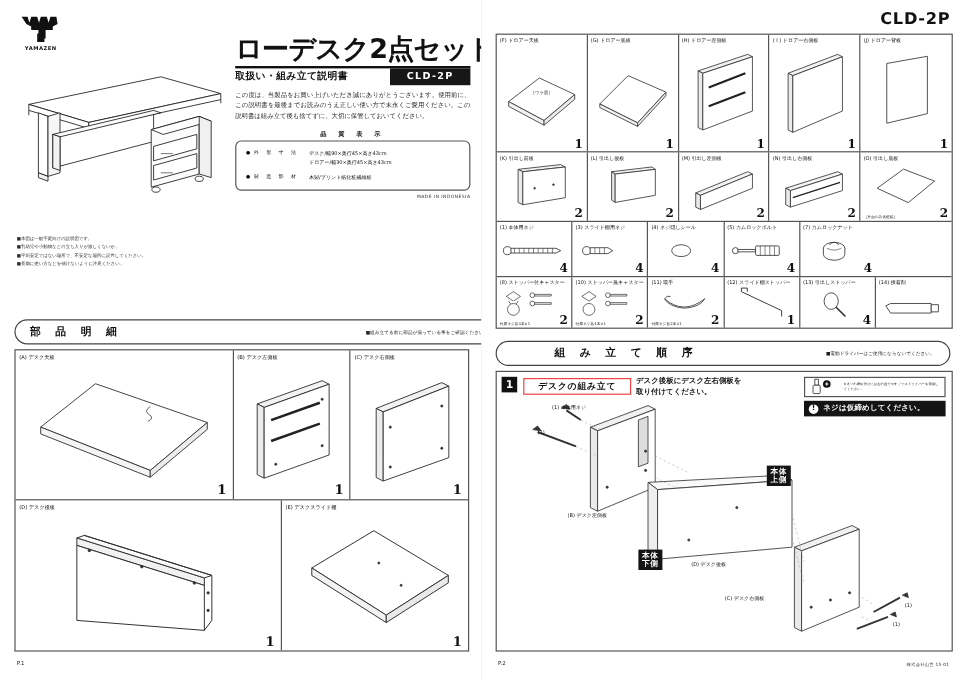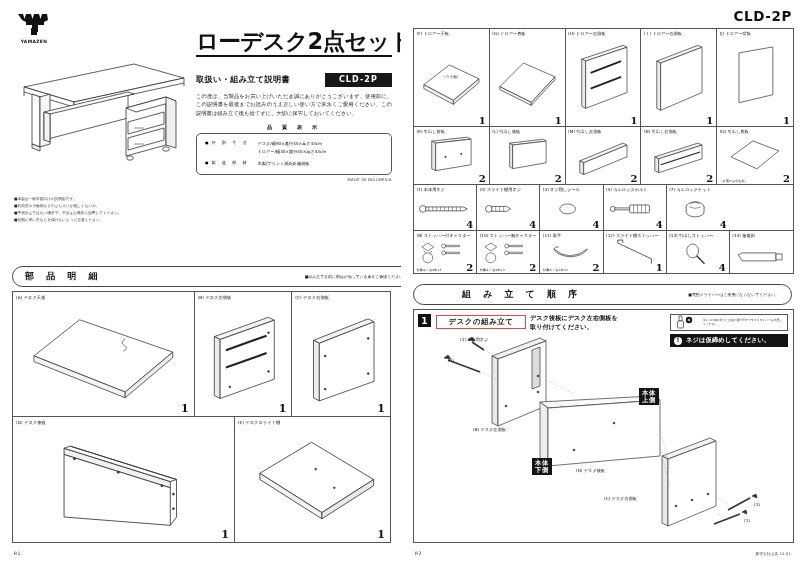--- a/index.html
+++ b/index.html
@@ -22,21 +22,21 @@
   #finish-cap .sub{font-size:3.5px;color:#333;margin-top:1px;letter-spacing:.2px;}
 
   #notes{position:absolute;left:14px;top:196px;width:190px;}
   #notes div{font-size:3.7px;color:#2a2a2a;line-height:1.85;white-space:nowrap;}
 
   
   #titleblock{position:absolute;left:196px;top:30px;width:196px;}
   #maintitle{font-size:22.5px;font-weight:bold;letter-spacing:-0.6px;color:#111;line-height:1;white-space:nowrap;
              font-family:"DejaVu Sans",sans-serif;}
   #titlerule{border-bottom:2.2px solid #111;margin-top:2px;}
-  #subrow{display:flex;align-items:center;justify-content:space-between;margin-top:16px;}
+  #subrow{display:flex;align-items:center;justify-content:space-between;margin-top:0;}
   #subtitle{font-size:8.2px;font-weight:bold;color:#111;letter-spacing:.3px;white-space:nowrap;}
   #modelchip{background:#171717;color:#fff;font-size:8px;font-weight:bold;letter-spacing:1.1px;
              padding:2px 14px 3px 14px;white-space:nowrap;}
   #lead{margin-top:5px;font-size:5.3px;line-height:1.62;color:#1d1d1d;text-align:justify;}
 
   #qual-h{text-align:center;font-size:5.2px;font-weight:bold;letter-spacing:4px;color:#111;margin-top:7px;}
   #qual{margin-top:2px;border:1px solid #555;border-radius:5px;padding:6px 8px 7px 8px;}
   .qrow{display:flex;align-items:flex-start;margin-bottom:5px;}
   .qrow:last-child{margin-bottom:0;}
   .qbul{font-size:4px;margin-right:3px;line-height:1.5;}

